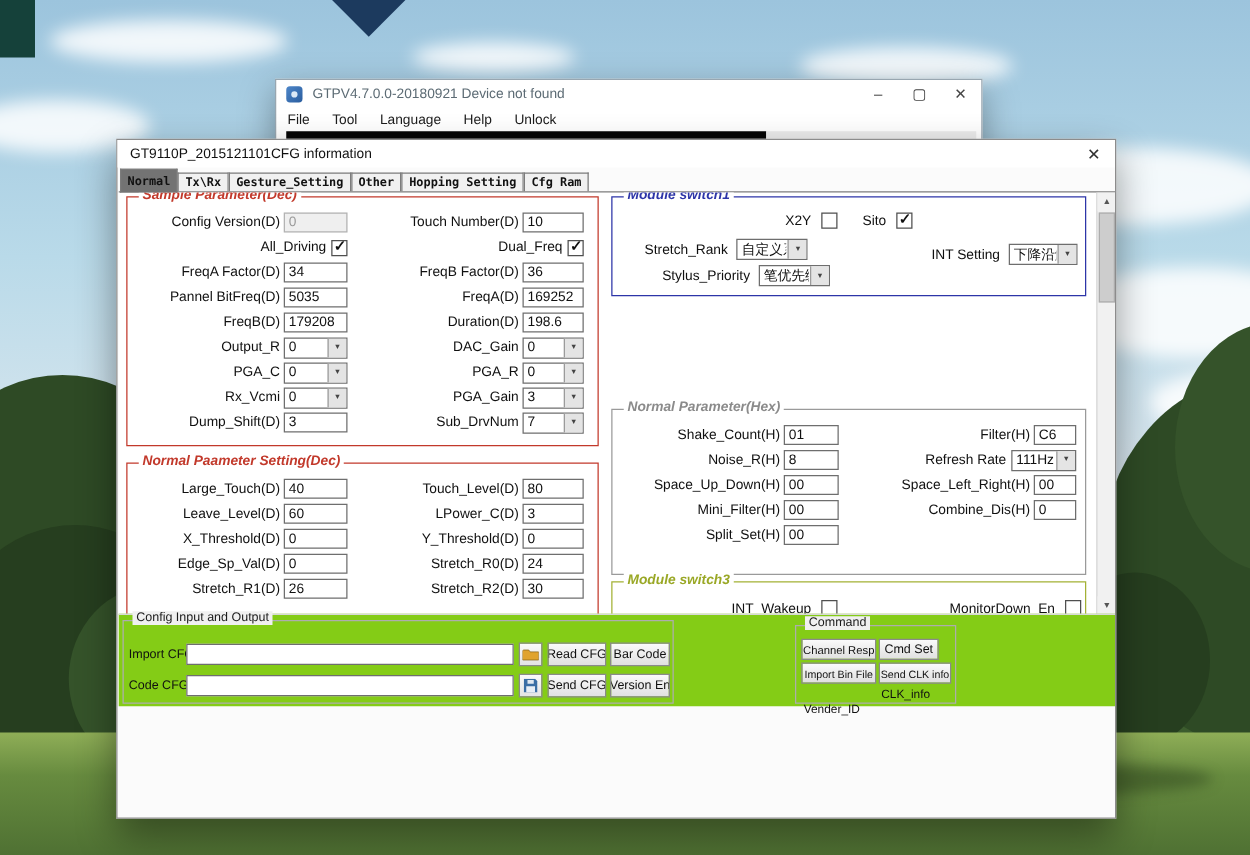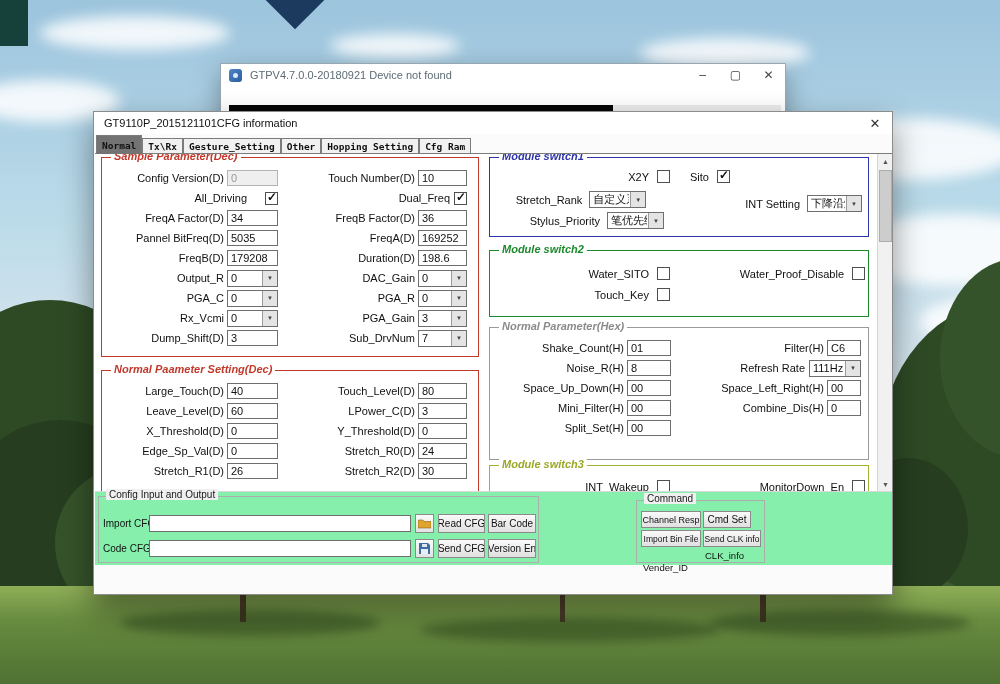--- a/index.html
+++ b/index.html
@@ -25,21 +25,21 @@
   .app-ico{width:13px;height:13px;margin-left:8px;border-radius:3px;background:linear-gradient(135deg,#4d86c9,#2a5d9e);position:relative}
   .app-ico::after{content:"";position:absolute;left:4px;top:4px;width:5px;height:5px;border-radius:50%;background:#dce9f6}
   #appwin .ttext{font-size:11px;color:#5c6b74;margin-left:8px;flex:1;white-space:nowrap;overflow:hidden}
   .wbtn{width:33px;height:22px;display:flex;align-items:center;justify-content:center;font-size:12px;color:#444}
   #appwin .menubar{height:19px;display:flex;align-items:center;font-size:11px;color:#1c1c1c}
   .mitem{padding:2px 9px;white-space:nowrap}
   #appwin .blackpane{position:absolute;left:8px;top:41px;width:384px;height:58px;background:#060606}
   #appwin .graypane{position:absolute;left:392px;top:41px;right:4px;height:58px;background:#ececec}
 
   
-  #dlg{position:absolute;left:93px;top:111px;width:800px;height:484px;background:#fbfbfb;border:1px solid #8c8c8c;box-shadow:0 14px 30px rgba(0,0,0,.42)}
+  #dlg{position:absolute;left:93px;top:111px;width:800px;height:544px;background:#fbfbfb;border:1px solid #8c8c8c;box-shadow:0 14px 30px rgba(0,0,0,.42)}
   #dlg .tbar{height:22px;background:#fff;display:flex;align-items:center}
   #dlg .ttext{font-size:11px;color:#101010;margin-left:10px;flex:1}
   #dlg .xbtn{width:34px;height:22px;display:flex;align-items:center;justify-content:center;font-size:13px;color:#333}
 
   #tabs{position:absolute;left:2px;top:23px;height:19px;display:flex;align-items:flex-end}
   .tab{font-family:"DejaVu Sans Mono",monospace;font-weight:bold;font-size:9.5px;color:#111;border:1px solid #7c7c7c;border-bottom:none;background:#f1f1f1;padding:2px 5px 1px 5px;height:16px;white-space:nowrap}
   .tab.sel{background:#737373;height:19px;padding-top:4px;position:relative;z-index:2}
 
   #pane{position:absolute;left:1px;top:41px;width:797px;height:338px;background:#fff;border-top:1px solid #7c7c7c;overflow:hidden}
 
@@ -50,21 +50,21 @@
   .gb.blue{border-color:#2d35a8}.gb.blue>.t{color:#2d35a8}
   .gb.green{border-color:#1c8a2c}.gb.green>.t{color:#1c8a2c}
   .gb.gray{border-color:#9a9a9a}.gb.gray>.t{color:#8b8b8b}
   .gb.olive{border-color:#a3b135}.gb.olive>.t{color:#9aa826}
 
   
   .fgrid{position:absolute;left:8px;top:10px;display:grid;grid-template-columns:117px 51px 24px 116px 49px;grid-auto-rows:20px;align-items:center}
   .hgrid{position:absolute;left:8px;top:10px;display:grid;grid-template-columns:129px 44px 36px 120px 34px;grid-auto-rows:20px;align-items:center}
   .lb{justify-self:end;text-align:right;font-size:11px;color:#101010;padding-right:3px;white-space:nowrap}
   .l1{grid-column:1}.l2{grid-column:4}.c1{grid-column:2}.c2{grid-column:5}
-  .sp12{grid-column:1/3;display:flex;justify-content:flex-end;align-items:center;gap:18px}
+  .sp12{grid-column:1/3;display:flex;justify-content:flex-end;align-items:center;gap:4px}
   .sp45{grid-column:4/6;display:flex;justify-content:flex-end;align-items:center;gap:4px}
   .sp45 .lb,.sp12 .lb{padding-right:0}
 
   .fi{width:100%;height:16px;border:1px solid #6e6e6e;background:#fff;font-family:"Liberation Sans",sans-serif;font-size:11px;padding:0 3px;color:#101010}
   .fi.dis{background:#efefef;color:#9a9a9a;border-color:#b3b3b3}
   .combo{height:17px;border:1px solid #6e6e6e;background:#fff;position:relative;font-size:11px;display:flex;align-items:center;padding:0 16px 0 3px;color:#101010}
   .combo.full{width:100%}
   .combo .cv{white-space:nowrap;overflow:hidden}
   .combo .ar{position:absolute;right:0;top:0;bottom:0;width:15px;background:#e4e4e4;border-left:1px solid #9b9b9b;display:flex;align-items:center;justify-content:center}
   .combo .ar::after{content:"▼";font-size:6px;color:#444}
@@ -72,21 +72,21 @@
   .cb[data-checked="true"]::after{content:"✓";position:absolute;left:1px;top:-3px;font-size:12px;font-weight:bold;color:#101010}
 
   
   #sbar{position:absolute;right:0;top:0;width:15px;height:338px;background:#f1f1f1;border-left:1px solid #d6d6d6}
   .sarrow{position:absolute;left:0;width:15px;height:15px;display:flex;align-items:center;justify-content:center;color:#555;font-size:7px;background:#f1f1f1}
   #sarrow-up{top:0}#sarrow-up::after{content:"▲"}
   #sarrow-dn{bottom:0}#sarrow-dn::after{content:"▼"}
   #sthumb{position:absolute;left:1px;top:16px;width:13px;height:72px;background:#cdcdcd;border:1px solid #adadad}
 
   
-  #bpanel{position:absolute;left:1px;top:379px;width:797px;height:74px;background:#86efac;border-top:1px solid #d8d8d8}
+  #bpanel{position:absolute;left:1px;top:379px;width:797px;height:74px;background:#84cc16;border-top:1px solid #d8d8d8}
   .gb2{position:absolute;border:1px solid #adadad}
   .gb2>.t{position:absolute;top:-8px;left:7px;font-size:10px;color:#1a1a1a;background:#f0f0f0;padding:0 3px;white-space:nowrap}
   .slab{position:absolute;font-size:10px;color:#101010;white-space:nowrap}
   .ti{position:absolute;height:17px;border:1px solid #6e6e6e;background:#fff;font-family:"Liberation Sans",sans-serif;font-size:11px;padding:0 3px}
   .btn{position:absolute;border:1px solid #8a8a8a;background:linear-gradient(#fafafa,#e0e0e0);display:flex;align-items:center;justify-content:center;font-size:10px;color:#101010;white-space:nowrap;overflow:hidden}
   .btn.sm{font-size:8.5px}
   .ibtn{position:absolute;border:1px solid #8a8a8a;background:linear-gradient(#fafafa,#e3e3e3);display:flex;align-items:center;justify-content:center}
 </style>
 </head>
 <body>
@@ -129,20 +129,27 @@
 <div id="logo-diamond"></div>
 
 <div id="appwin">
   <div class="tbar">
     <div class="app-ico"></div>
     <div class="ttext">GTPV4.7.0.0-20180921  Device not found</div>
     <div class="wbtn">–</div>
     <div class="wbtn">▢</div>
     <div class="wbtn">✕</div>
   </div>
+  <div class="menubar">
+    <div class="mitem">File</div>
+    <div class="mitem">Tool</div>
+    <div class="mitem">Language</div>
+    <div class="mitem">Help</div>
+    <div class="mitem">Unlock</div>
+  </div>
   <div class="blackpane"></div>
   <div class="graypane"></div>
 </div>
 
 <div id="dlg">
   <div class="tbar">
     <div class="ttext">GT9110P_2015121101CFG information</div>
     <div class="xbtn">✕</div>
   </div>
 
@@ -288,35 +295,20 @@
       </div>
       <div class="abs" style="left:8px;top:54px;width:166px;display:flex;justify-content:flex-end;align-items:center;gap:4px">
         <span class="lb">Stylus_Priority</span>
         <div class="combo" style="width:57px">
             <span class="cv">笔优先级高</span>
             <span class="ar"></span>
           </div>
       </div>
     </div>
 
-    <div class="gb green" style="left:394px;top:96px;width:380px;height:67px">
-      <span class="t">Module switch2</span>
-      <div class="abs" style="left:8px;top:16px;width:172px;display:flex;justify-content:flex-end;align-items:center;gap:5px">
-        <span class="lb">Water_SITO</span>
-        <span class="cb" data-checked="false"></span>
-      </div>
-      <div class="abs" style="left:150px;top:16px;width:225px;display:flex;justify-content:flex-end;align-items:center;gap:5px">
-        <span class="lb">Water_Proof_Disable</span>
-        <span class="cb" data-checked="false"></span>
-      </div>
-      <div class="abs" style="left:8px;top:37px;width:172px;display:flex;justify-content:flex-end;align-items:center;gap:5px">
-        <span class="lb">Touch_Key</span>
-        <span class="cb" data-checked="false"></span>
-      </div>
-    </div>
 
     <div class="gb gray" style="left:394px;top:173px;width:380px;height:133px">
       <span class="t">Normal Parameter(Hex)</span>
       <div class="hgrid">
         <span class="lb l1">Shake_Count(H)</span>
         <input class="fi c1" value="01" style="">
         <span class="lb l2">Filter(H)</span>
         <input class="fi c2" value="C6" style="">
 
         <span class="lb l1">Noise_R(H)</span>

